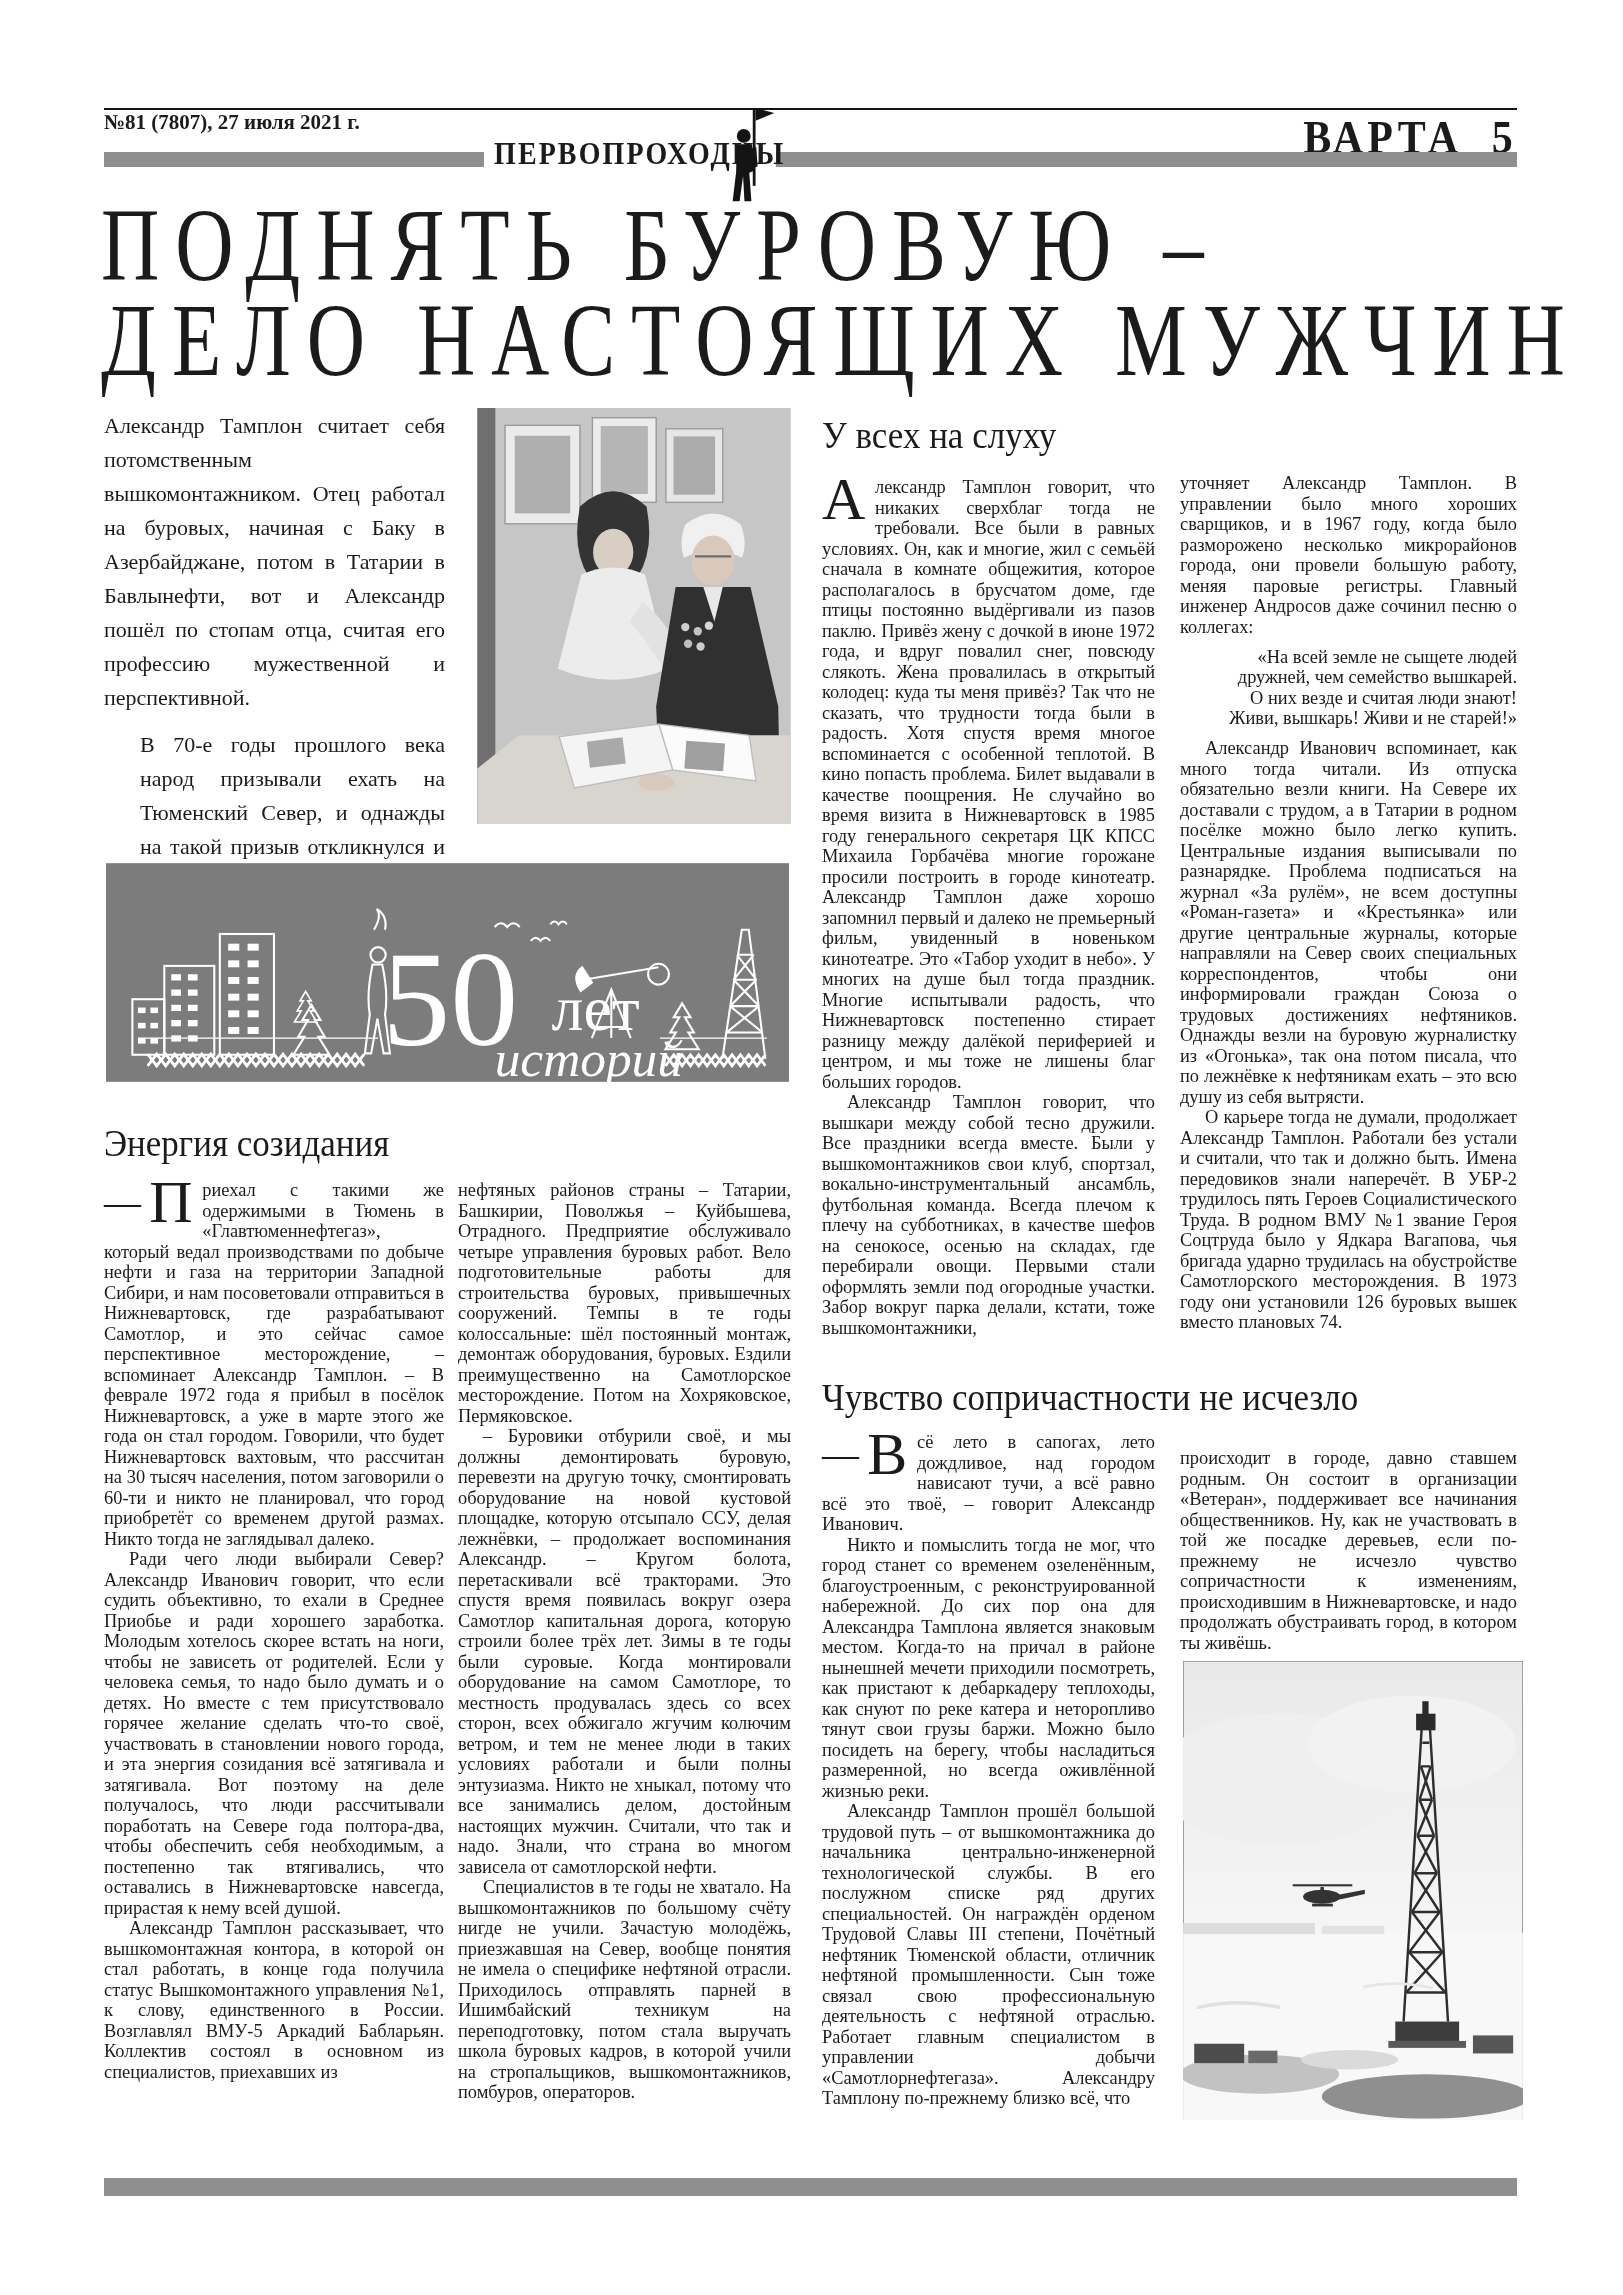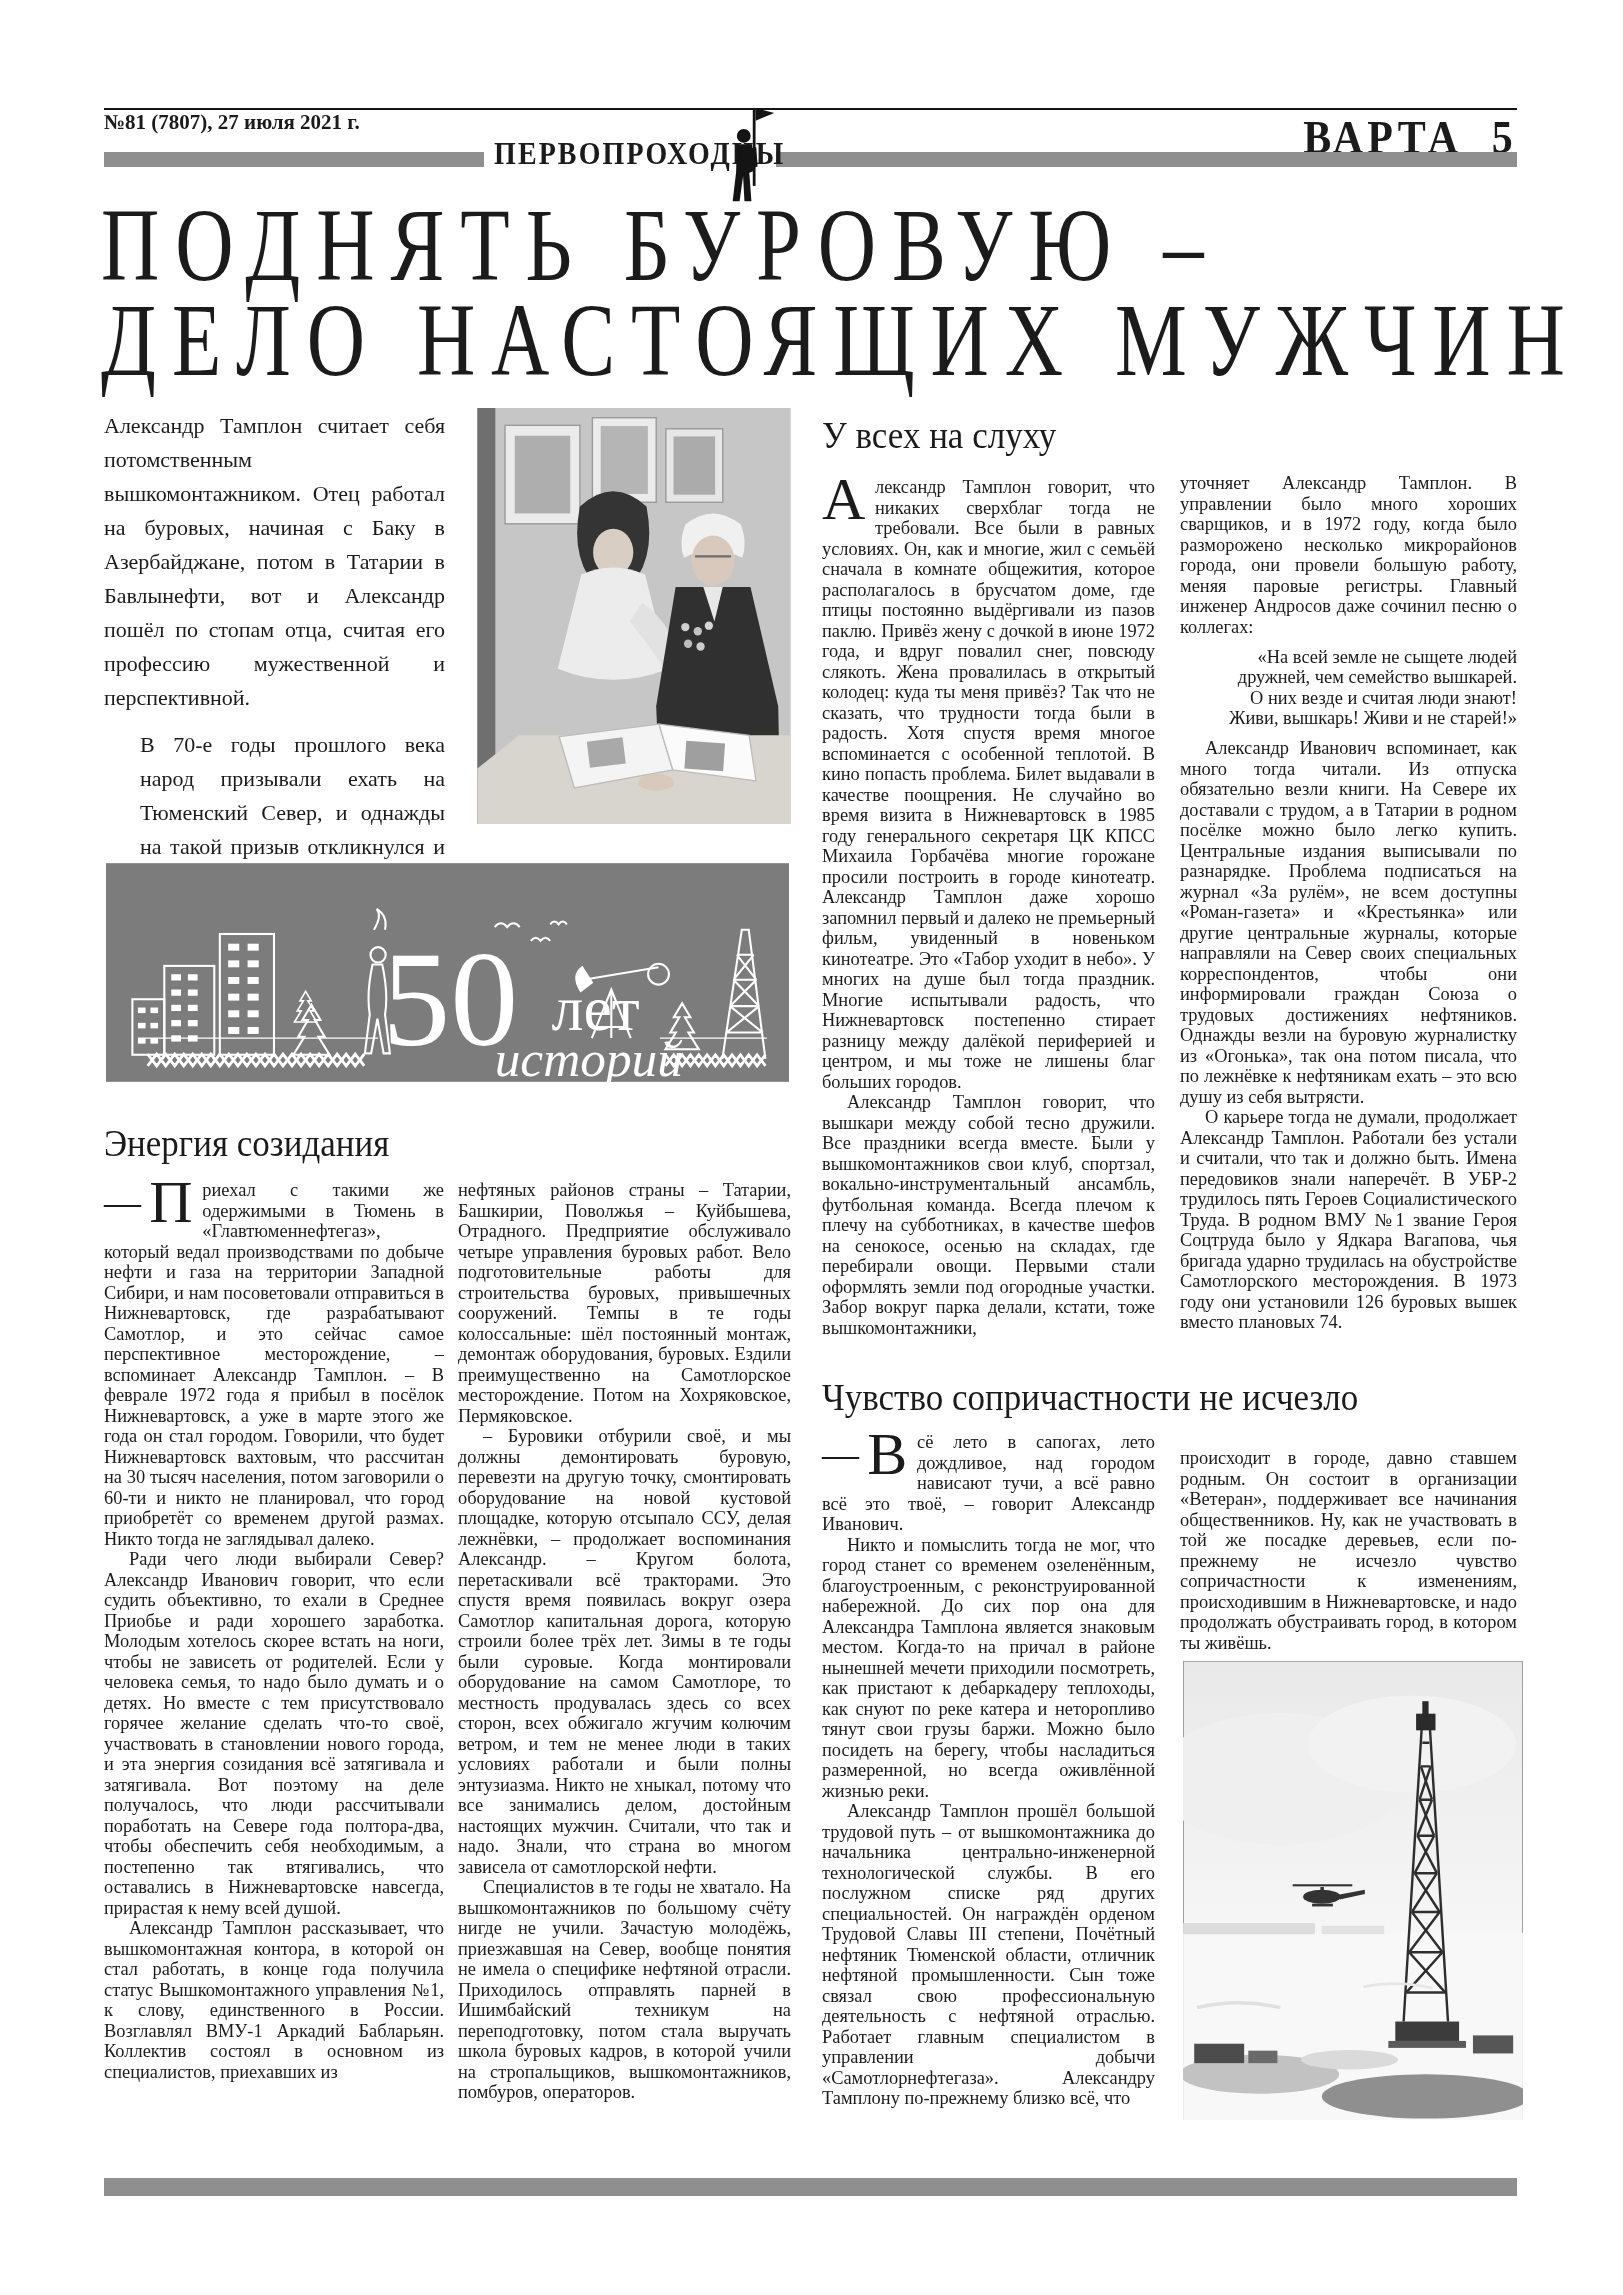--- a/index.html
+++ b/index.html
@@ -163,40 +163,40 @@
   </svg>
 
   <div class="abs sechead" style="left:104px;top:1124px;">Энергия созидания</div>
 
   <div class="abs col" style="left:104px;top:1180px;width:340px;">
     <p><span class="dc">
           <span class="dash">—</span>
           <span class="letter">П</span>
         </span><span>риехал с такими же одержимыми в Тюмень в «Главтюменнефтегаз», который ведал производствами по добыче нефти и газа на территории Западной Сибири, и нам посоветовали отправиться в Нижневартовск, где разрабатывают Самотлор, и это сейчас самое перспективное месторождение, – вспоминает Александр Тамплон. – В феврале 1972 года я прибыл в посёлок Нижневартовск, а уже в марте этого же года он стал городом. Говорили, что будет Нижневартовск вахтовым, что рассчитан на 30 тысяч населения, потом заговорили о 60-ти и никто не планировал, что город приобретёт со временем другой размах. Никто тогда не заглядывал далеко.</span></p>
     <p class="ind">Ради чего люди выбирали Север? Александр Иванович говорит, что если судить объективно, то ехали в Среднее Приобье и ради хорошего заработка. Молодым хотелось скорее встать на ноги, чтобы не зависеть от родителей. Если у человека семья, то надо было думать и о детях. Но вместе с тем присутствовало горячее желание сделать что-то своё, участвовать в становлении нового города, и эта энергия созидания всё затягивала и затягивала. Вот поэтому на деле получалось, что люди рассчитывали поработать на Севере года полтора-два, чтобы обеспечить себя необходимым, а постепенно так втягивались, что оставались в Нижневартовске навсегда, прирастая к нему всей душой.</p>
-    <p class="ind">Александр Тамплон рассказывает, что вышкомонтажная контора, в которой он стал работать, в конце года получила статус Вышкомонтажного управления №1, к слову, единственного в России. Возглавлял ВМУ-1 Аркадий Бабларьян. Коллектив состоял в основном из специалистов, приехавших из</p>
+    <p class="ind">Александр Тамплон рассказывает, что вышкомонтажная контора, в которой он стал работать, в конце года получила статус Вышкомонтажного управления №1, к слову, единственного в России. Возглавлял ВМУ-5 Аркадий Бабларьян. Коллектив состоял в основном из специалистов, приехавших из</p>
   </div>
 
   <div class="abs col" style="left:458px;top:1180px;width:333px;">
     <p>нефтяных районов страны – Татарии, Башкирии, Поволжья – Куйбышева, Отрадного. Предприятие обслуживало четыре управления буровых работ. Вело подготовительные работы для строительства буровых, привышечных сооружений. Темпы в те годы колоссальные: шёл постоянный монтаж, демонтаж оборудования, буровых. Ездили преимущественно на Самотлорское месторождение. Потом на Хохряковское, Пермяковское.</p>
     <p class="ind">– Буровики отбурили своё, и мы должны демонтировать буровую, перевезти на другую точку, смонтировать оборудование на новой кустовой площадке, которую отсыпало ССУ, делая лежнёвки, – продолжает воспоминания Александр. – Кругом болота, перетаскивали всё тракторами. Это спустя время появилась вокруг озера Самотлор капитальная дорога, которую строили более трёх лет. Зимы в те годы были суровые. Когда монтировали оборудование на самом Самотлоре, то местность продувалась здесь со всех сторон, всех обжигало жгучим колючим ветром, и тем не менее люди в таких условиях работали и были полны энтузиазма. Никто не хныкал, потому что все занимались делом, достойным настоящих мужчин. Считали, что так и надо. Знали, что страна во многом зависела от самотлорской нефти.</p>
     <p class="ind">Специалистов в те годы не хватало. На вышкомонтажников по большому счёту нигде не учили. Зачастую молодёжь, приезжавшая на Север, вообще понятия не имела о специфике нефтяной отрасли. Приходилось отправлять парней в Ишимбайский техникум на переподготовку, потом стала выручать школа буровых кадров, в которой учили на стропальщиков, вышкомонтажников, помбуров, операторов.</p>
   </div>
 
   <div class="abs sechead" style="left:822px;top:416px;">У всех на слуху</div>
 
   <div class="abs col" style="left:822px;top:477px;width:333px;">
     <p><span class="dc">
           <span class="letter">А</span>
         </span><span>лександр Тамплон говорит, что никаких сверхблаг тогда не требовали. Все были в равных условиях. Он, как и многие, жил с семьёй сначала в комнате общежития, которое располагалось в брусчатом доме, где птицы постоянно выдёргивали из пазов паклю. Привёз жену с дочкой в июне 1972 года, и вдруг повалил снег, повсюду слякоть. Жена провалилась в открытый колодец: куда ты меня привёз? Так что не сказать, что трудности тогда были в радость. Хотя спустя время многое вспоминается с особенной теплотой. В кино попасть проблема. Билет выдавали в качестве поощрения. Не случайно во время визита в Нижневартовск в 1985 году генерального секретаря ЦК КПСС Михаила Горбачёва многие горожане просили построить в городе кинотеатр. Александр Тамплон даже хорошо запомнил первый и далеко не премьерный фильм, увиденный в новеньком кинотеатре. Это «Табор уходит в небо». У многих на душе был тогда праздник. Многие испытывали радость, что Нижневартовск постепенно стирает разницу между далёкой периферией и центром, и мы тоже не лишены благ больших городов.</span></p>
     <p class="ind">Александр Тамплон говорит, что вышкари между собой тесно дружили. Все праздники всегда вместе. Были у вышкомонтажников свои клуб, спортзал, вокально-инструментальный ансамбль, футбольная команда. Всегда плечом к плечу на субботниках, в качестве шефов на сенокосе, осенью на складах, где перебирали овощи. Первыми стали оформлять земли под огородные участки. Забор вокруг парка делали, кстати, тоже вышкомонтажники,</p>
   </div>
 
   <div class="abs col" style="left:1180px;top:473px;width:337px;">
-    <p>уточняет Александр Тамплон. В управлении было много хороших сварщиков, и в 1972 году, когда было разморожено несколько микрорайонов города, они провели большую работу, меняя паровые регистры. Главный инженер Андросов даже сочинил песню о коллегах:</p>
+    <p>уточняет Александр Тамплон. В управлении было много хороших сварщиков, и в 1967 году, когда было разморожено несколько микрорайонов города, они провели большую работу, меняя паровые регистры. Главный инженер Андросов даже сочинил песню о коллегах:</p>
     <p class="verse-line verse-top">«На всей земле не сыщете людей дружней, чем семейство вышкарей.</p>
     <p class="verse-line">О них везде и считая люди знают!</p>
     <p class="verse-line verse-bottom">Живи, вышкарь! Живи и не старей!»</p>
     <p class="ind">Александр Иванович вспоминает, как много тогда читали. Из отпуска обязательно везли книги. На Севере их доставали с трудом, а в Татарии в родном посёлке можно было легко купить. Центральные издания выписывали по разнарядке. Проблема подписаться на журнал «За рулём», не всем доступны «Роман-газета» и «Крестьянка» или другие центральные журналы, которые направляли на Север своих специальных корреспондентов, чтобы они информировали граждан Союза о трудовых достижениях нефтяников. Однажды везли на буровую журналистку из «Огонька», так она потом писала, что по лежнёвке к нефтяникам ехать – это всю душу из себя вытрясти.</p>
     <p class="ind">О карьере тогда не думали, продолжает Александр Тамплон. Работали без устали и считали, что так и должно быть. Имена передовиков знали наперечёт. В УБР-2 трудилось пять Героев Социалистического Труда. В родном ВМУ №1 звание Героя Соцтруда было у Ядкара Вагапова, чья бригада ударно трудилась на обустройстве Самотлорского месторождения. В 1973 году они установили 126 буровых вышек вместо плановых 74.</p>
   </div>
 
   <div class="abs sechead" style="left:822px;top:1378px;">Чувство сопричастности не исчезло</div>
 
   <div class="abs col" style="left:822px;top:1432px;width:333px;">

